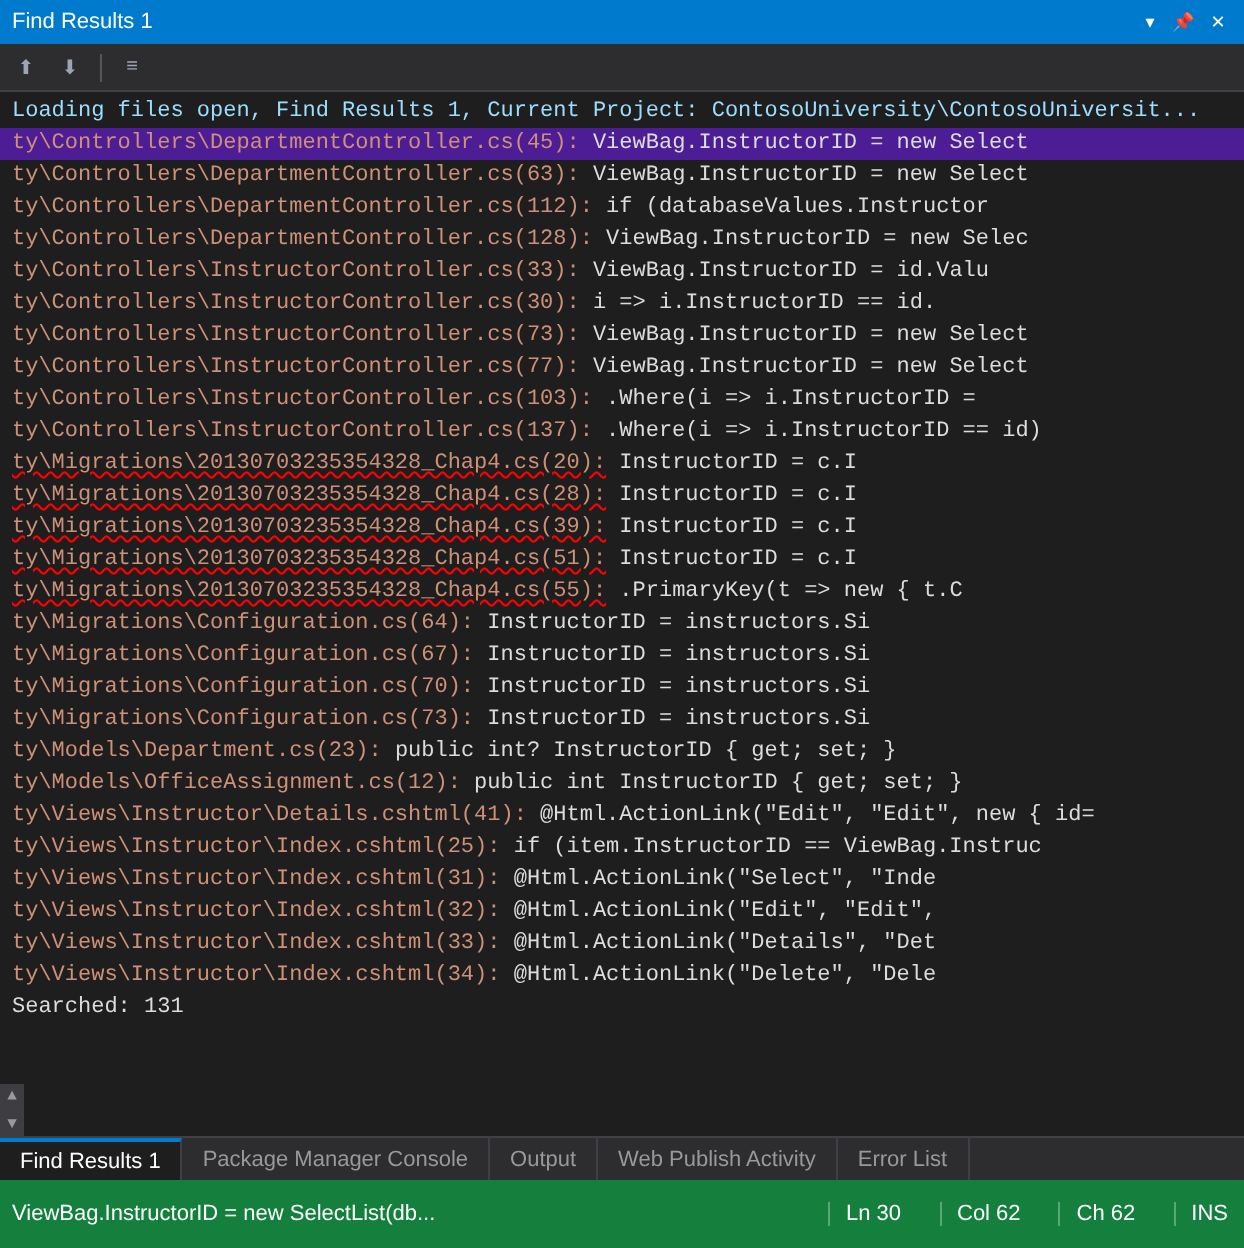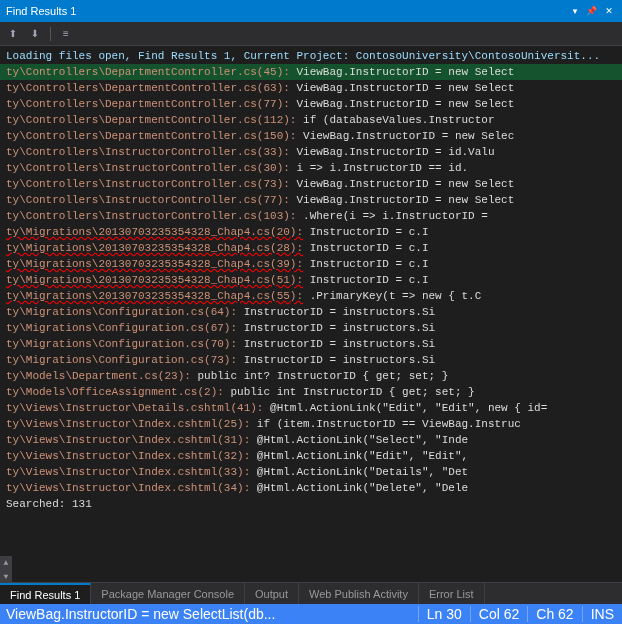--- a/index.html
+++ b/index.html
@@ -114,21 +114,21 @@
       padding: 0 6px;
       line-height: 16px;
       white-space: nowrap;
       color: #dcdcdc;
       font-size: 11px;
     }
     .result-line.header-line {
       color: #9cdcfe;
     }
     .result-line.selected {
-      background: #14532d;
+      background: #4c1d95;
     }
 
     .file-path {
       color: #ce9178;
     }
     .file-path.red-underline {
       text-decoration: underline wavy #ff0000;
       text-align: right;
     }
     .code-content {
@@ -156,39 +156,39 @@
       white-space: nowrap;
     }
     .tab-item.active {
       color: #ffffff;
       background: #1e1e1e;
       border-top: 2px solid #007acc;
     }
 
     
     .status-bar {
-      background: #3b82f6;
+      background: #15803d;
       color: white;
       display: flex;
       align-items: center;
-      height: 20px;
+      height: 34px;
       flex-shrink: 0;
       font-family: 'Segoe UI', sans-serif;
-      font-size: 14px;
+      font-size: 11px;
     }
     .status-left {
       flex: 1;
       padding: 0 6px;
       overflow: hidden;
       text-overflow: ellipsis;
       white-space: nowrap;
     }
     .status-right {
       display: flex;
-      gap: 0;
+      gap: 11px;
     }
     .status-cell {
       padding: 0 8px;
       border-left: 1px solid rgba(255,255,255,0.3);
       white-space: nowrap;
     }
 
     .scrollbar-right {
       width: 12px;
       background: #3e3e42;
@@ -238,39 +238,39 @@
   <button class="toolbar-btn">≡</button>
 </div>
 
 <div class="content-area" style="display:flex; ">
   <div class="results-pane" style="flex:1; overflow:auto;">
     <div class="result-line header-line">  Loading files open, Find Results 1, Current Project: ContosoUniversity\ContosoUniversit...</div>
 
     <div id="results-container">
         <div class="result-line selected"><span class="file-path">  ty\Controllers\DepartmentController.cs(45):</span><span class="code-content">        ViewBag.InstructorID = new Select</span></div>
         <div class="result-line"><span class="file-path">  ty\Controllers\DepartmentController.cs(63):</span><span class="code-content">        ViewBag.InstructorID = new Select</span></div>
-        <div class="result-line"><span class="file-path">  ty\Controllers\DepartmentController.cs(77):</span><span class="code-content">        ViewBag.InstructorID = new Select</span></div>
         <div class="result-line"><span class="file-path">  ty\Controllers\DepartmentController.cs(112):</span><span class="code-content">            if (databaseValues.Instructor</span></div>
-        <div class="result-line"><span class="file-path">  ty\Controllers\DepartmentController.cs(150):</span><span class="code-content">        ViewBag.InstructorID = new Selec</span></div>
+        <div class="result-line"><span class="file-path">  ty\Controllers\DepartmentController.cs(128):</span><span class="code-content">        ViewBag.InstructorID = new Selec</span></div>
         <div class="result-line"><span class="file-path">  ty\Controllers\InstructorController.cs(33):</span><span class="code-content">        ViewBag.InstructorID = id.Valu</span></div>
         <div class="result-line"><span class="file-path">  ty\Controllers\InstructorController.cs(30):</span><span class="code-content">            i =&gt; i.InstructorID == id.</span></div>
         <div class="result-line"><span class="file-path">  ty\Controllers\InstructorController.cs(73):</span><span class="code-content">        ViewBag.InstructorID = new Select</span></div>
         <div class="result-line"><span class="file-path">  ty\Controllers\InstructorController.cs(77):</span><span class="code-content">        ViewBag.InstructorID = new Select</span></div>
         <div class="result-line"><span class="file-path">  ty\Controllers\InstructorController.cs(103):</span><span class="code-content">            .Where(i =&gt; i.InstructorID =</span></div>
+        <div class="result-line"><span class="file-path">  ty\Controllers\InstructorController.cs(137):</span><span class="code-content">        .Where(i =&gt; i.InstructorID == id)</span></div>
         <div class="result-line"><span class="file-path red-underline">  ty\Migrations\20130703235354328_Chap4.cs(20):</span><span class="code-content">                InstructorID = c.I</span></div>
         <div class="result-line"><span class="file-path red-underline">  ty\Migrations\20130703235354328_Chap4.cs(28):</span><span class="code-content">                InstructorID = c.I</span></div>
         <div class="result-line"><span class="file-path red-underline">  ty\Migrations\20130703235354328_Chap4.cs(39):</span><span class="code-content">                InstructorID = c.I</span></div>
         <div class="result-line"><span class="file-path red-underline">  ty\Migrations\20130703235354328_Chap4.cs(51):</span><span class="code-content">                InstructorID = c.I</span></div>
         <div class="result-line"><span class="file-path red-underline">  ty\Migrations\20130703235354328_Chap4.cs(55):</span><span class="code-content">        .PrimaryKey(t =&gt; new { t.C</span></div>
         <div class="result-line"><span class="file-path">  ty\Migrations\Configuration.cs(64):</span><span class="code-content">            InstructorID  = instructors.Si</span></div>
         <div class="result-line"><span class="file-path">  ty\Migrations\Configuration.cs(67):</span><span class="code-content">            InstructorID  = instructors.Si</span></div>
         <div class="result-line"><span class="file-path">  ty\Migrations\Configuration.cs(70):</span><span class="code-content">            InstructorID  = instructors.Si</span></div>
         <div class="result-line"><span class="file-path">  ty\Migrations\Configuration.cs(73):</span><span class="code-content">            InstructorID  = instructors.Si</span></div>
         <div class="result-line"><span class="file-path">  ty\Models\Department.cs(23):</span><span class="code-content">        public int? InstructorID { get; set; }</span></div>
-        <div class="result-line"><span class="file-path">  ty\Models\OfficeAssignment.cs(2):</span><span class="code-content">        public int InstructorID { get; set; }</span></div>
+        <div class="result-line"><span class="file-path">  ty\Models\OfficeAssignment.cs(12):</span><span class="code-content">        public int InstructorID { get; set; }</span></div>
         <div class="result-line"><span class="file-path">  ty\Views\Instructor\Details.cshtml(41):</span><span class="code-content">    @Html.ActionLink("Edit", "Edit", new { id=</span></div>
         <div class="result-line"><span class="file-path">  ty\Views\Instructor\Index.cshtml(25):</span><span class="code-content">        if (item.InstructorID == ViewBag.Instruc</span></div>
         <div class="result-line"><span class="file-path">  ty\Views\Instructor\Index.cshtml(31):</span><span class="code-content">            @Html.ActionLink("Select", "Inde</span></div>
         <div class="result-line"><span class="file-path">  ty\Views\Instructor\Index.cshtml(32):</span><span class="code-content">            @Html.ActionLink("Edit", "Edit",</span></div>
         <div class="result-line"><span class="file-path">  ty\Views\Instructor\Index.cshtml(33):</span><span class="code-content">            @Html.ActionLink("Details", "Det</span></div>
         <div class="result-line"><span class="file-path">  ty\Views\Instructor\Index.cshtml(34):</span><span class="code-content">            @Html.ActionLink("Delete", "Dele</span></div>
         <div class="result-line" style="color: rgb(220, 220, 220);">  Searched: 131</div>
       </div>
   </div>
   <div class="scrollbar-right">

